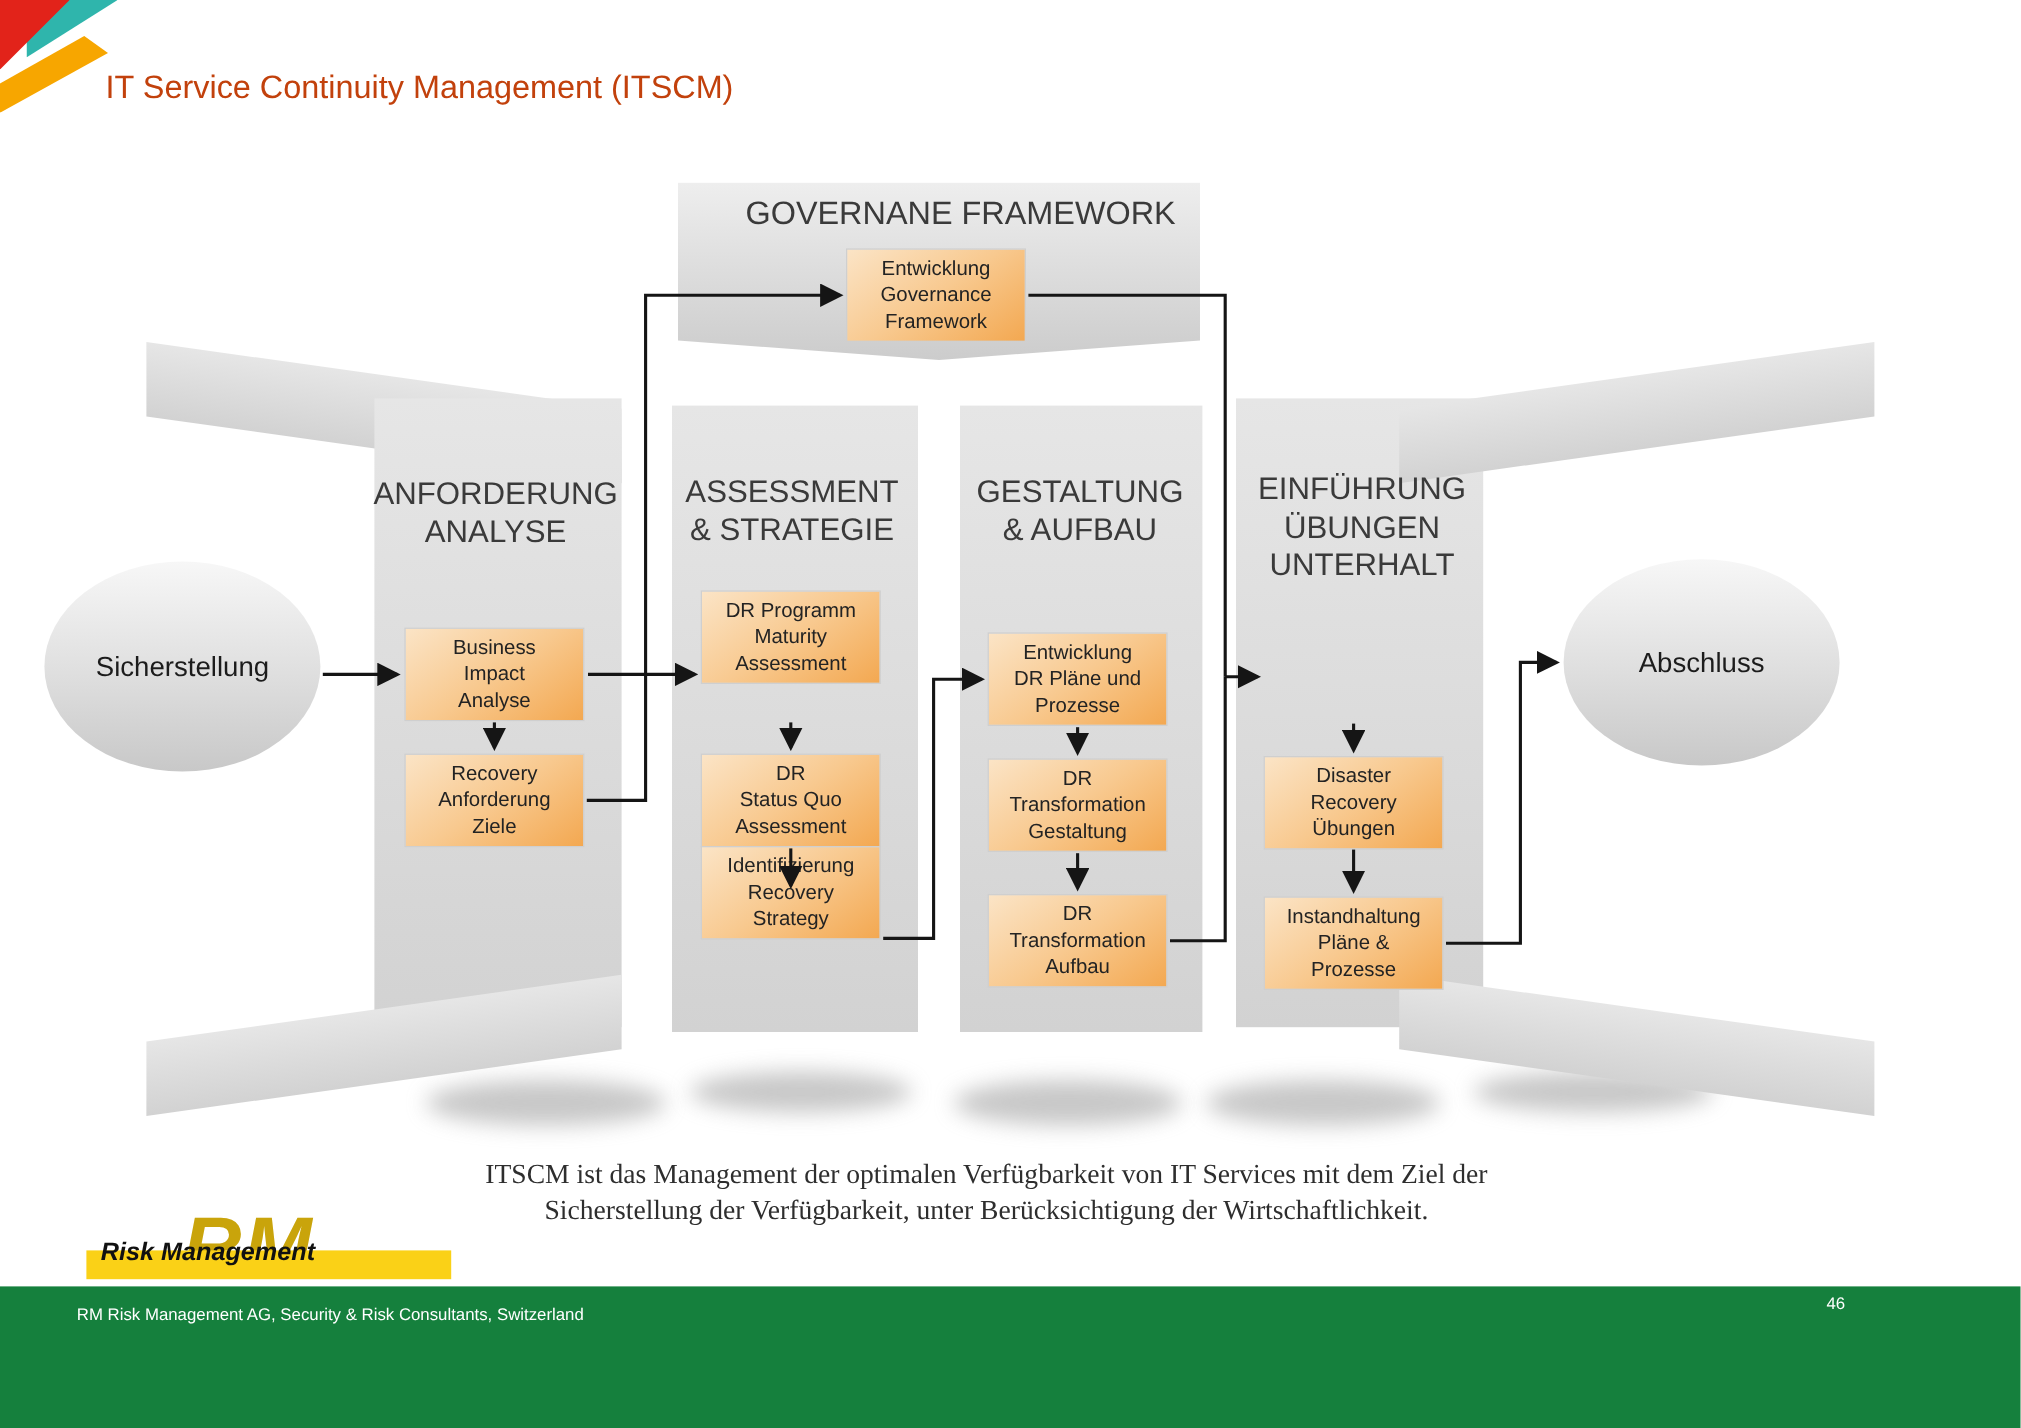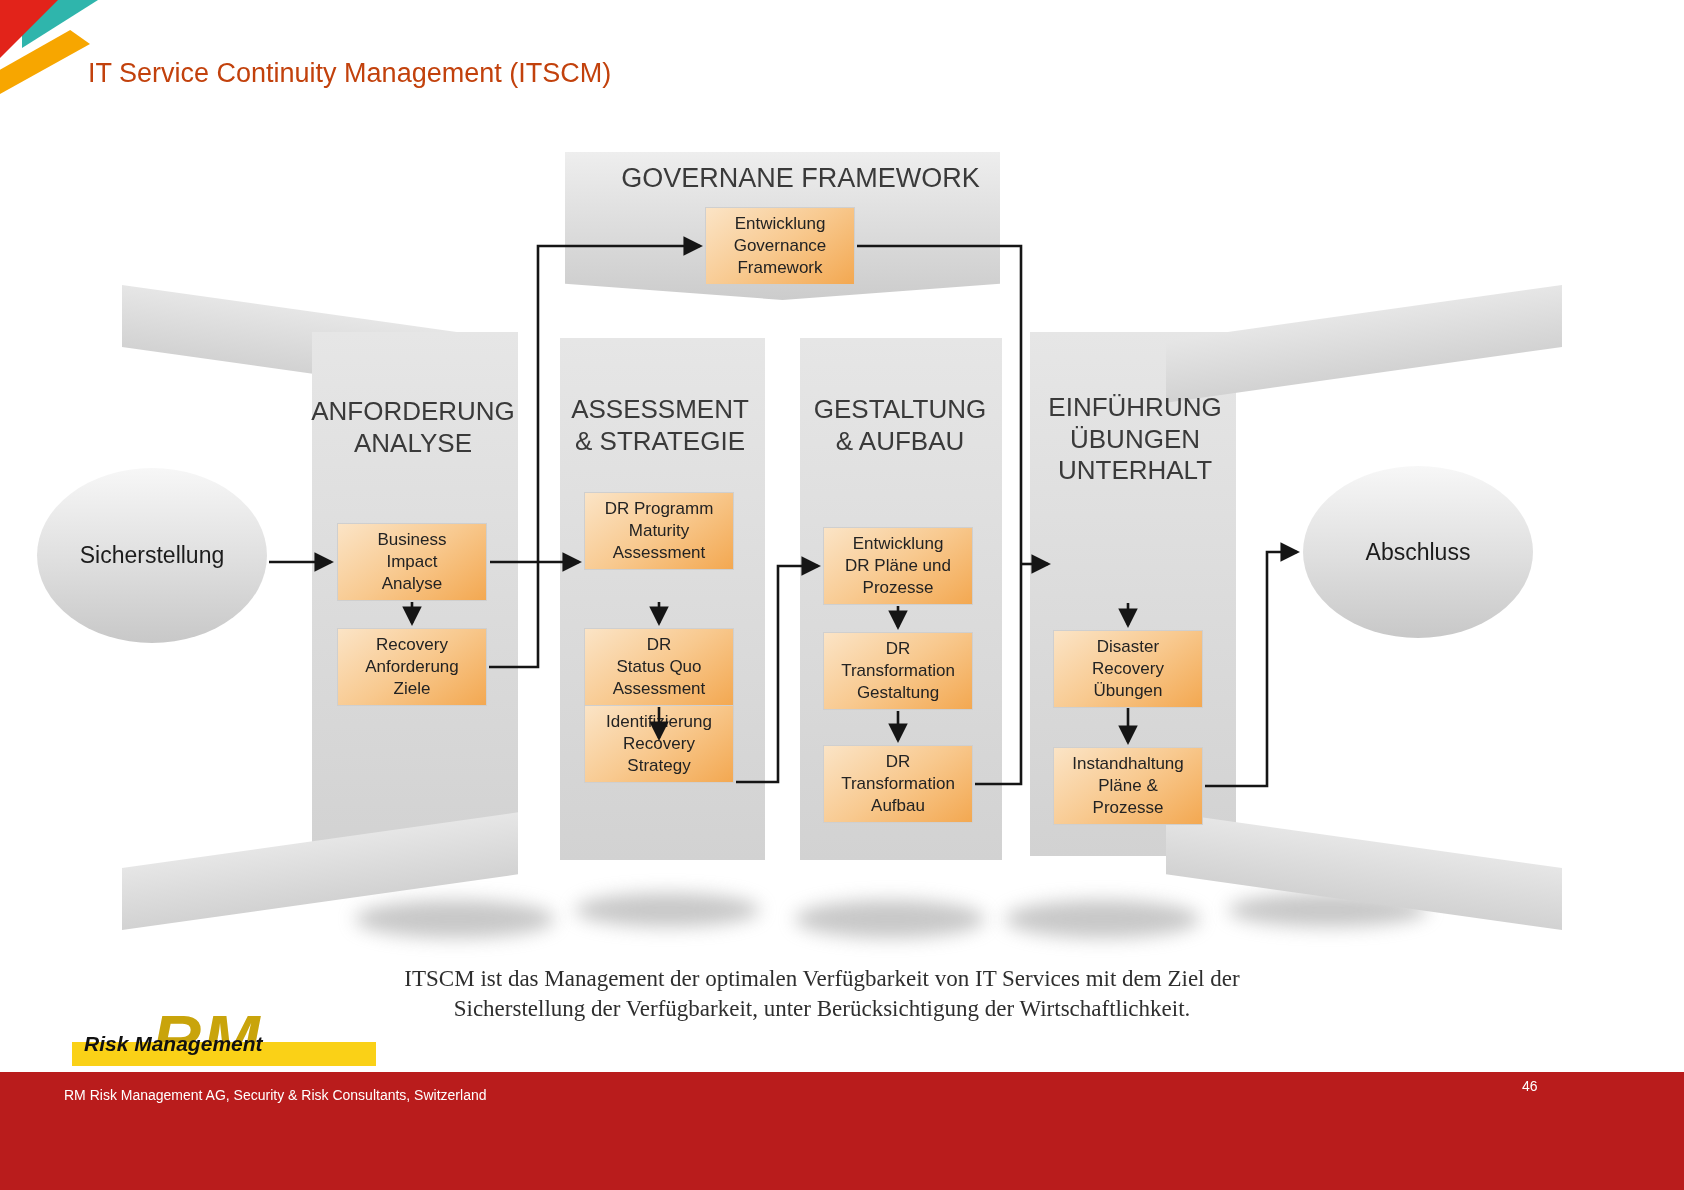--- a/index.html
+++ b/index.html
@@ -75,21 +75,21 @@
   .logo { position:absolute; left:72px; top:1012px; width:330px; height:58px; z-index:6; }
   .logo-rm  { position:absolute; left:80px; top:-12px; font-size:68px; font-weight:700;
               font-style:italic; letter-spacing:2px; color:#c9a40b; z-index:1; }
   .logo-bar { position:absolute; left:0; top:30px; width:304px; height:24px;
               background:#fad117; z-index:2; }
   .logo-name{ position:absolute; left:12px; top:20px; font-size:21px; font-weight:700;
               font-style:italic; color:#111111; z-index:3; white-space:nowrap; }
 
   
   .footer { position:absolute; left:0; top:1072px; width:1684px; height:118px;
-            background:#b91c1c; z-index:5; }
+            background:#15803d; z-index:5; }
   .footer-text { position:absolute; left:64px; top:15px; font-size:14px; color:#ffffff; }
   .page-num    { position:absolute; left:1522px; top:6px; font-size:14px; color:#ffffff; }
 </style>
 </head>
 <body>
 
 <div class="slide">
 
   <div class="deco deco-teal"></div>
   <div class="deco deco-yellow"></div>

